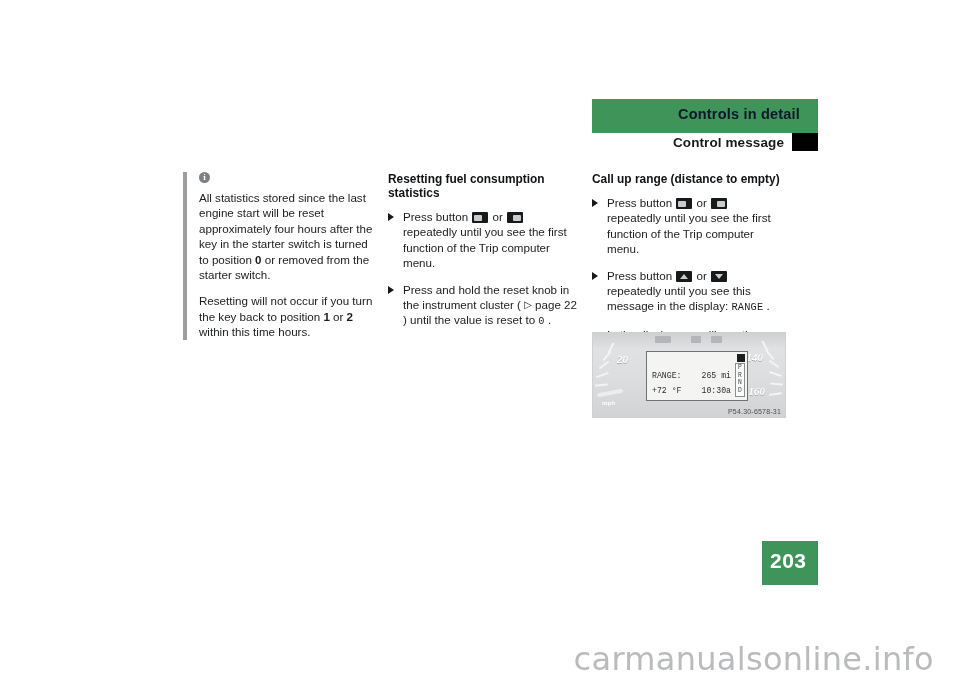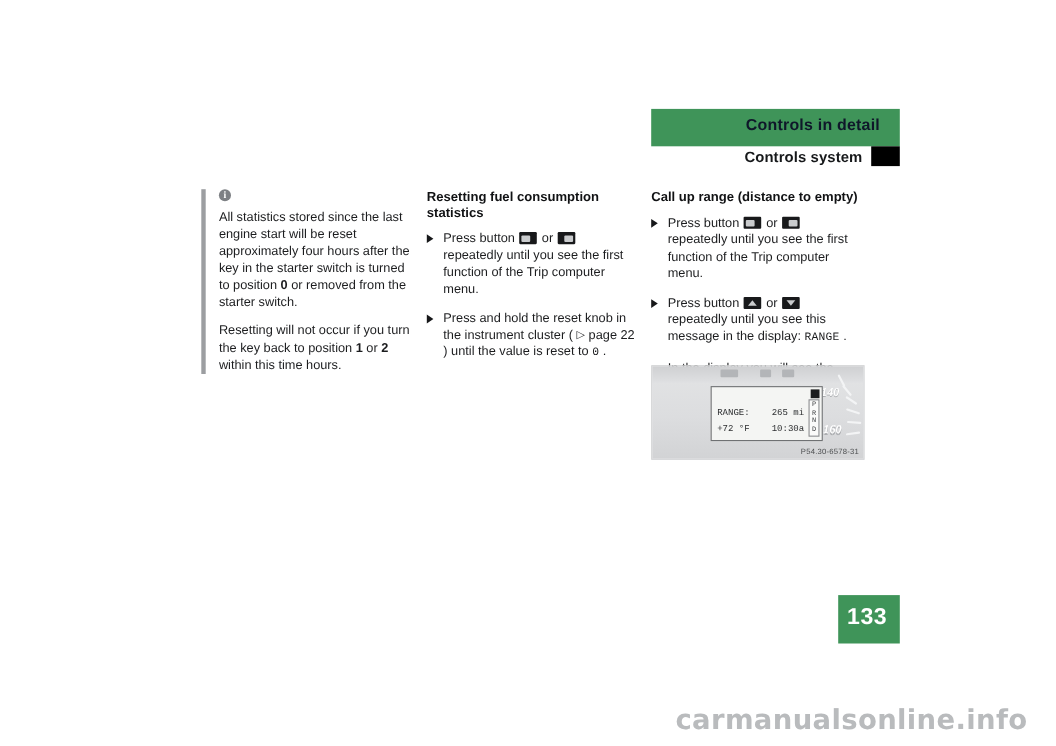--- a/index.html
+++ b/index.html
@@ -330,34 +330,33 @@
   }
 
   
   .watermark {
     position: absolute;
     left: 0;
     right: 26px;
     top: 640px;
     text-align: right;
     color: #b9bbbd;
-    font-size: 25px;
+    font-size: 32px;
     letter-spacing: .3px;
     font-family: "DejaVu Sans", sans-serif;
-    font-weight: bold;
   }
 </style>
 </head>
 <body>
 
 <div class="hdr-green">
   <div class="hdr-title">Controls in detail</div>
 </div>
 <div class="hdr-sub-row">
-  <div class="hdr-sub">Controls system</div>
+  <div class="hdr-sub">Control message</div>
   <div class="hdr-tab"></div>
 </div>
 
 <div class="col col-1">
   <div class="note">
     <span class="i-icon">i</span>
     <p><span>All statistics stored since the last engine start will be reset approximately four hours after the key in the starter switch is turned to position </span><b>0</b><span> or removed from the starter switch.</span></p>
     <p><span>Resetting will not occur if you turn the key back to position </span><b>1</b><span> or </span><b>2</b><span> within this time hours.</span></p>
   </div>
 </div>
@@ -412,20 +411,32 @@
   </ul>
 </div>
 
 <div class="figure">
   <div class="fig-top">
     <span class="ind i1"></span>
     <span class="ind i2"></span>
     <span class="ind i3"></span>
   </div>
 
+  <div class="dial left">
+    <div class="tickwrap">
+      <span class="tick" style="left:12px;top:10px;width:12px;transform:rotate(-62deg);"></span>
+      <span class="tick" style="left:8px;top:18px;width:12px;transform:rotate(-50deg);"></span>
+      <span class="tick" style="left:5px;top:27px;width:12px;transform:rotate(-36deg);"></span>
+      <span class="tick" style="left:3px;top:37px;width:13px;transform:rotate(-20deg);"></span>
+      <span class="tick" style="left:2px;top:47px;width:13px;transform:rotate(-6deg);"></span>
+    </div>
+    <span class="dialnum" style="left:24px;top:16px;">20</span>
+    <span class="needle"></span>
+    <span class="mphlbl">mph</span>
+  </div>
 
   <div class="dial right">
     <div class="tickwrap">
       <span class="tick" style="right:14px;top:8px;width:12px;transform:rotate(62deg);"></span>
       <span class="tick" style="right:9px;top:17px;width:12px;transform:rotate(50deg);"></span>
       <span class="tick" style="right:5px;top:26px;width:12px;transform:rotate(34deg);"></span>
       <span class="tick" style="right:3px;top:36px;width:13px;transform:rotate(18deg);"></span>
       <span class="tick" style="right:2px;top:46px;width:13px;transform:rotate(4deg);"></span>
       <span class="tick" style="right:3px;top:56px;width:13px;transform:rotate(-8deg);"></span>
     </div>
@@ -448,16 +459,16 @@
       <span>R</span>
       <span>N</span>
       <span>D</span>
     </div>
   </div>
 
   <span class="fig-caption">P54.30-6578-31</span>
 </div>
 
 <div class="pageno">
-  <span>133</span>
+  <span>203</span>
 </div>
 
 <div class="watermark">carmanualsonline.info</div>
 
 </body></html>

